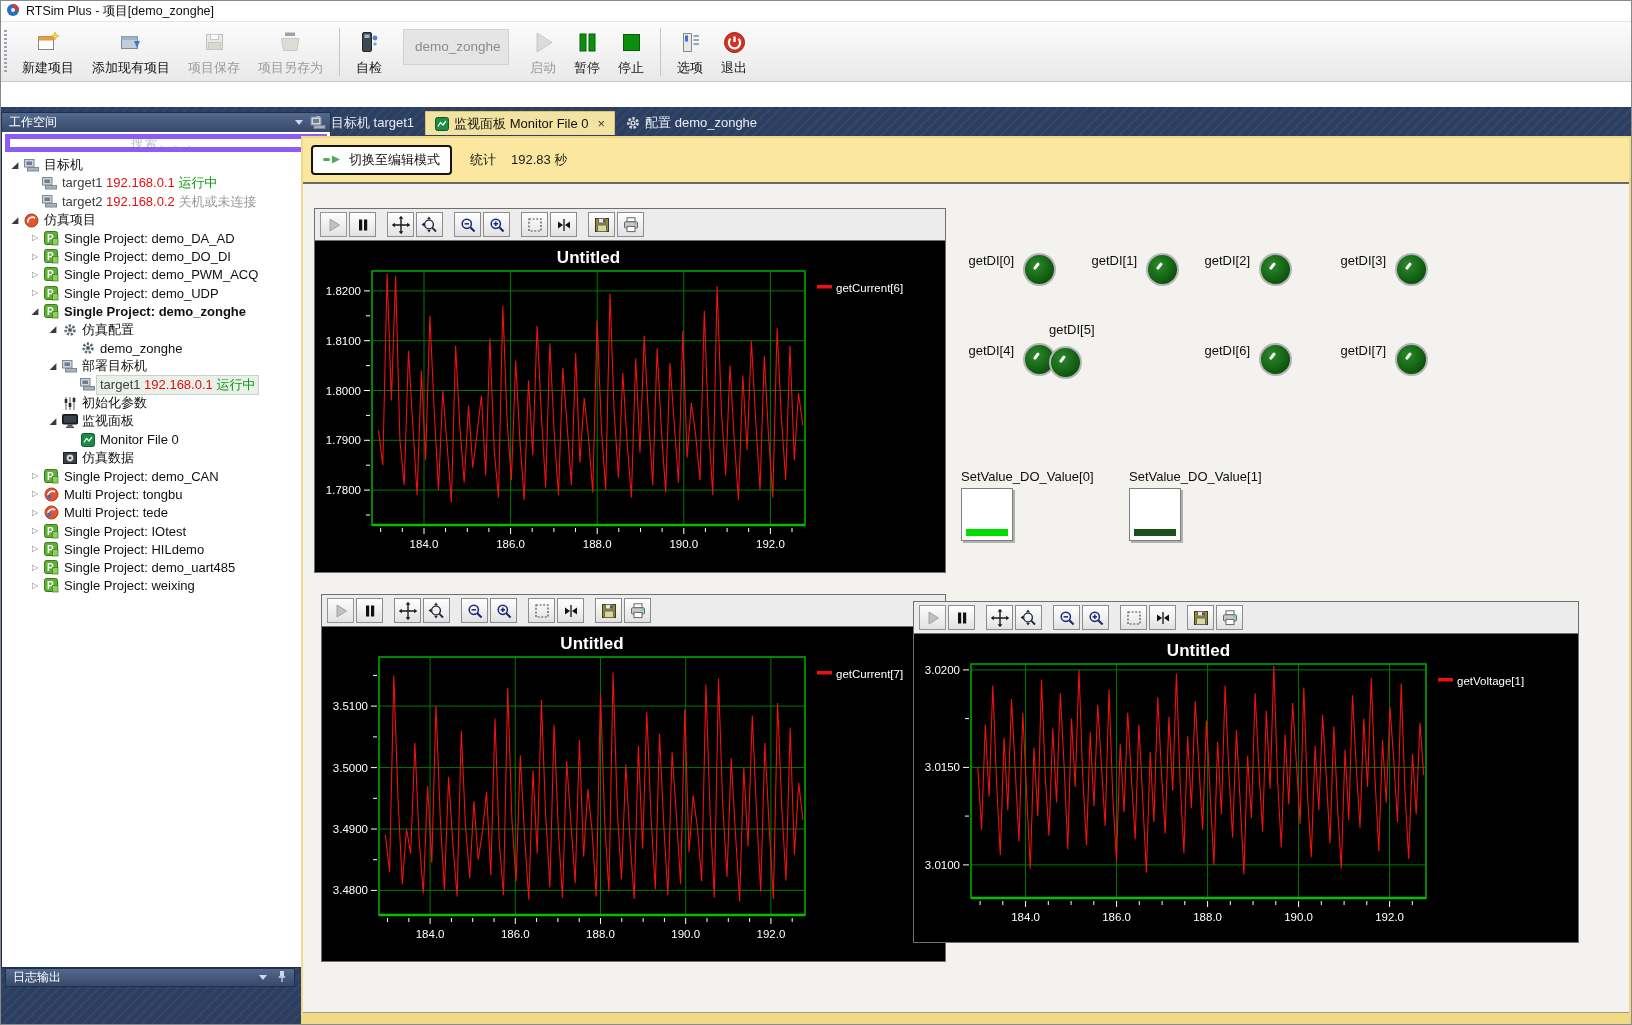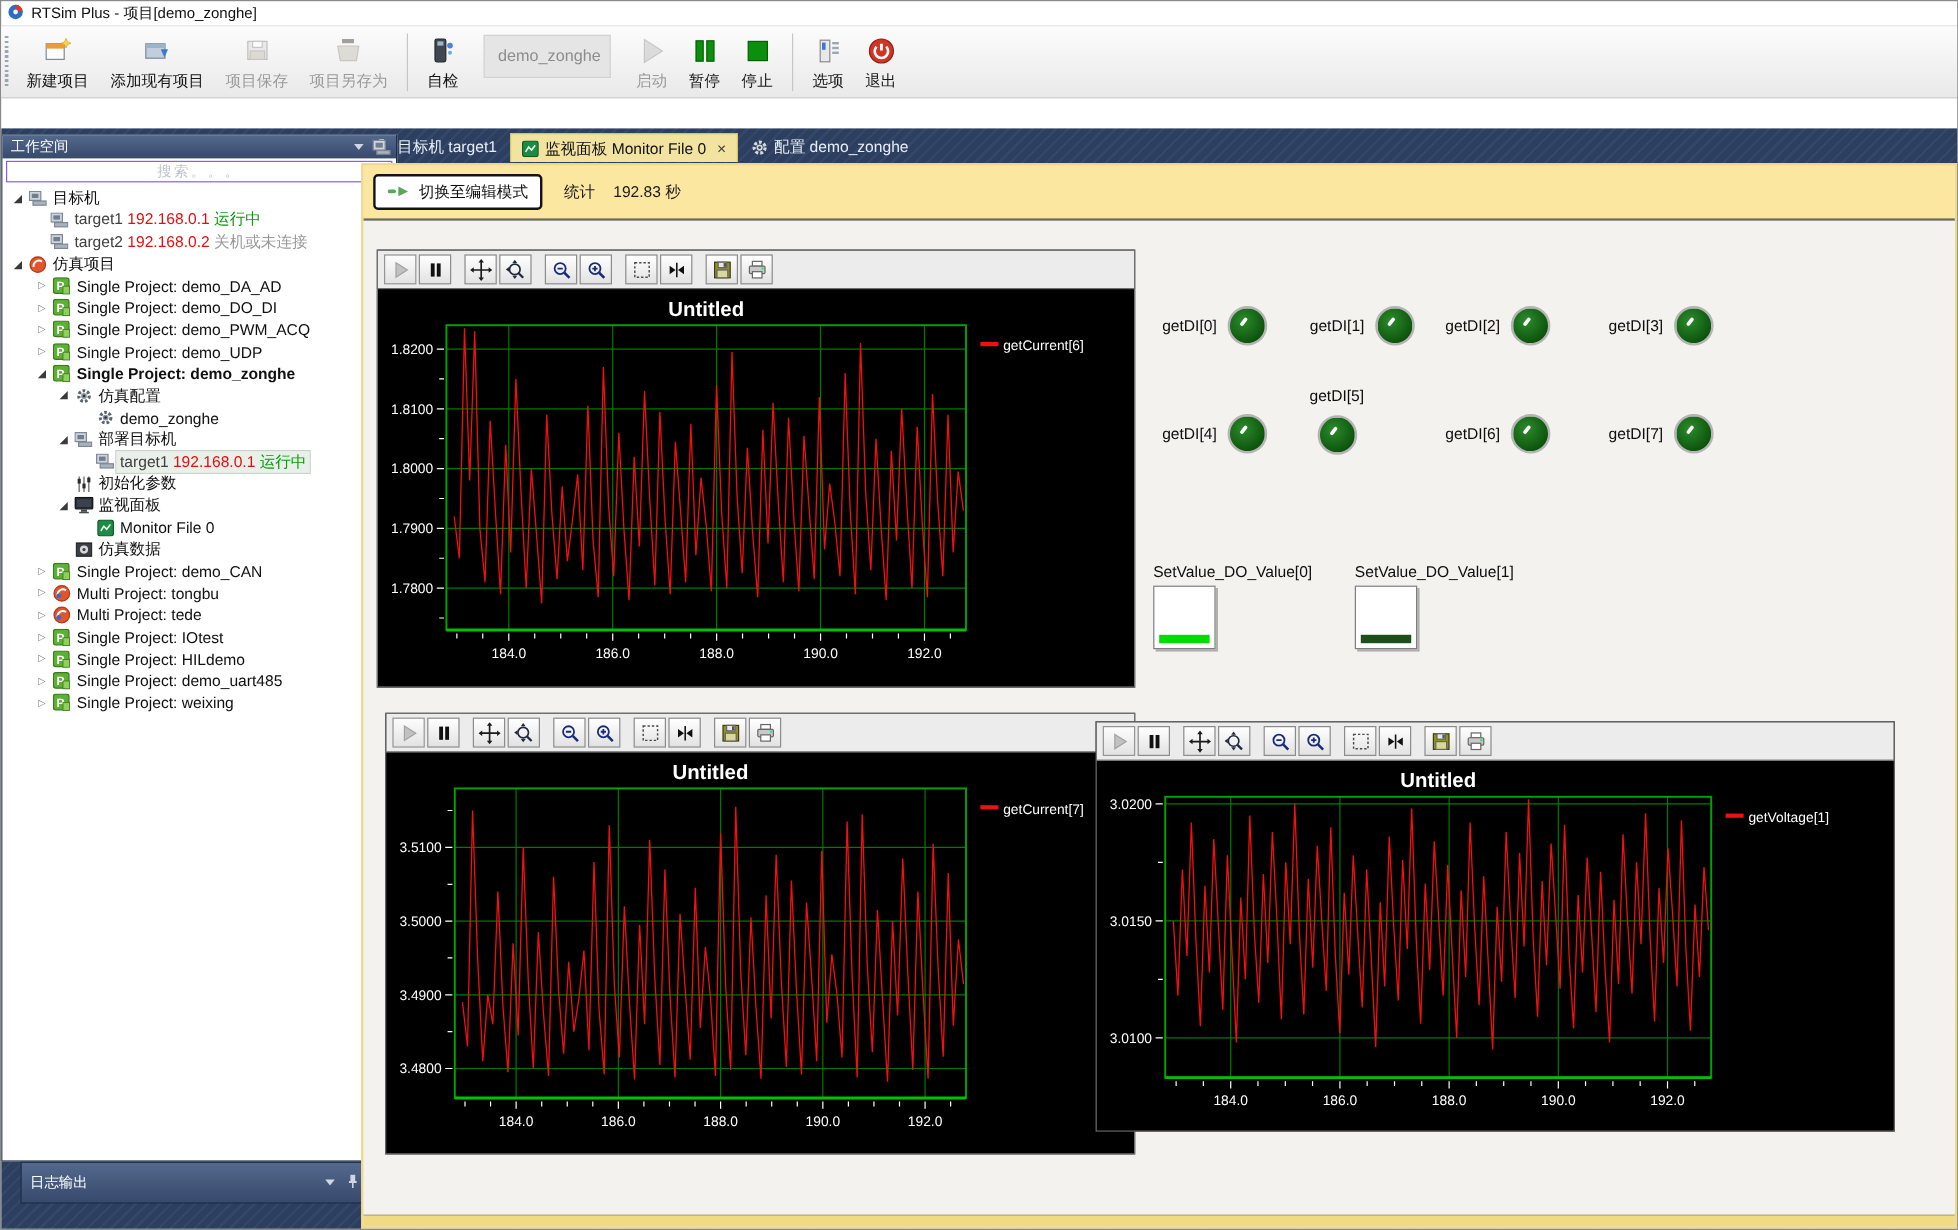--- a/index.html
+++ b/index.html
@@ -22,32 +22,32 @@
   .tb-overflow{position:absolute;left:846px;bottom:4px;width:0;height:0;border-left:4px solid transparent;border-right:4px solid transparent;border-top:5px solid #707070}
 
   
   .dock{position:absolute;left:0;top:106px;width:1632px;height:919px;background:repeating-linear-gradient(135deg,#2c3f61 0 5px,#344768 5px 7px)}
 
   
   .ws-panel{position:absolute;left:0;top:5px;width:330px;height:856px;background:#fff;display:flex;flex-direction:column;border:1px solid #20304a}
   .dock-hdr{height:19px;background:linear-gradient(#53698d,#37496c);color:#fff;font-size:12px;display:flex;align-items:center;padding:0 7px;flex:none}
   .dock-hdr .sp{flex:1}
   .hdr-chevron{width:0;height:0;border-left:4px solid transparent;border-right:4px solid transparent;border-top:5px solid #cfd6e4;margin-right:10px}
-  .ws-search{margin:2px 3px;height:18px;border:1px solid #8b5cf6;font-size:12px;text-align:center;color:#333;outline:none}
+  .ws-search{margin:2px 3px;height:18px;border:5px solid #8b5cf6;font-size:12px;text-align:center;color:#333;outline:none}
   .ws-search::placeholder{color:#bcc3cf;letter-spacing:2px}
   .tree{flex:1;overflow:hidden;padding-top:2px}
   .trow{height:18.3px;display:flex;align-items:center;font-size:13px;white-space:nowrap;color:#101010}
   .trow .exp{width:14px;flex:none;font-size:8px;color:#808080;text-align:center;line-height:1}
   .trow .exp.open{color:#3a3a3a;font-size:9px}
   .trow .ticn{width:19px;flex:none;display:flex;justify-content:center;align-items:center}
   .trow.bold .selwrap{font-weight:bold}
   .selwrap{padding:0 3px}
   .trow.sel .selwrap{background:#e9efe9;outline:1px solid #c8d4c8}
   .c-k{color:#101010}.c-b{color:#404040}.c-r{color:#e01010}.c-g{color:#089a08}.c-gy{color:#9a9a9a}
-  .log-bar{position:absolute;left:16px;top:861px;width:290px;height:35px;border:1px solid #20304a}
+  .log-bar{position:absolute;left:4px;top:861px;width:290px;height:19px;border:1px solid #20304a}
 
   
   .tabstrip{position:absolute;left:300px;top:4px;right:0;height:25px;display:flex;align-items:flex-start;gap:2px;font-size:13px}
   .tab{height:23px;display:flex;align-items:center;gap:5px;padding:0 9px;color:#e9eef6;cursor:default}
   .tab.active{background:#f2e4a0;color:#101010;border:1px solid #d9c468;border-bottom:none;height:24px}
   .tab .close{margin-left:4px;color:#3c3c3c;font-size:13px;line-height:1}
 
   
   .doc{position:absolute;left:300px;top:29px;width:1330px;height:888px;border:2px solid #eed88a;background:#f3f2ee;display:flex;flex-direction:column}
   .doc-toolbar{height:46px;flex:none;background:#fbe7a0;border-bottom:2px solid #6a6a62;display:flex;align-items:center;padding-left:8px;gap:18px}
@@ -57,21 +57,21 @@
   .doc-bottom{height:10px;flex:none;background:#f0da84;border-top:1px solid #a39a84}
 
   
   .chart-panel{position:absolute;border:1px solid #6f6f6f;background:#000;display:flex;flex-direction:column}
   .chart-toolbar{flex:none;background:#ececec;border-bottom:1px solid #6f6f6f;display:flex;align-items:center;gap:2px;padding:3px 5px}
   .cbtn{width:27px;height:25px;background:linear-gradient(#ffffff,#e2e2e2);border:1px solid #8c8c8c;display:flex;align-items:center;justify-content:center}
   .cbtn.grp{margin-left:9px}
   .chart-body{flex:1}
 
   
-  .led-pair{position:absolute;display:flex;align-items:center;justify-content:flex-end;width:130px;height:36px;gap:9px;font-size:13px;color:#0d0d0d}
+  .led-pair{position:absolute;display:flex;justify-content:flex-end;width:130px;height:36px;gap:9px;font-size:13px;color:#0d0d0d}
   .led{width:33px;height:33px;flex:none;border-radius:50%;border:2px solid #b4b4b4;background:radial-gradient(circle at 38% 35%,#2c8a2c,#0b520b 75%);position:relative}
   .led::after{content:"";position:absolute;left:10px;top:7px;width:2.5px;height:8px;background:#fff;border-radius:2px;transform:rotate(38deg)}
   .setter{position:absolute;width:170px;font-size:13px;color:#0d0d0d}
   .setter .box{margin-top:4px;width:52px;height:53px;background:#fff;border:1px solid #7e7e7e;box-shadow:2px 2px 0 rgba(110,110,110,.5);position:relative}
   .setter .bar{position:absolute;left:4px;right:4px;bottom:4px;height:7px}
 </style>
 </head>
 <body>
 
 <div class="app">

